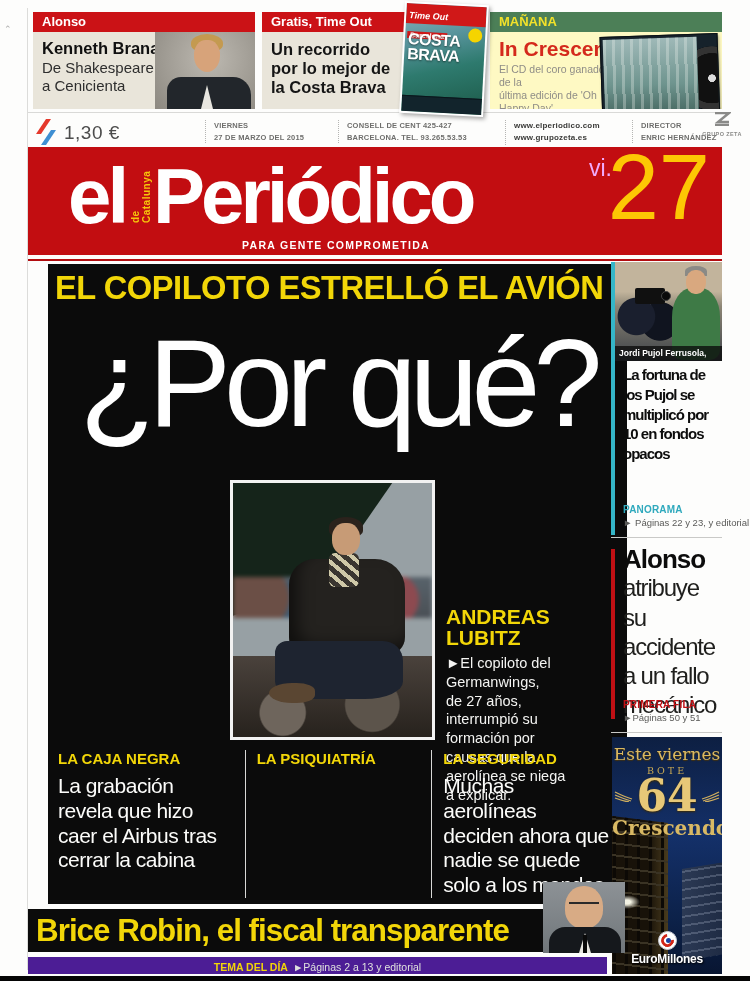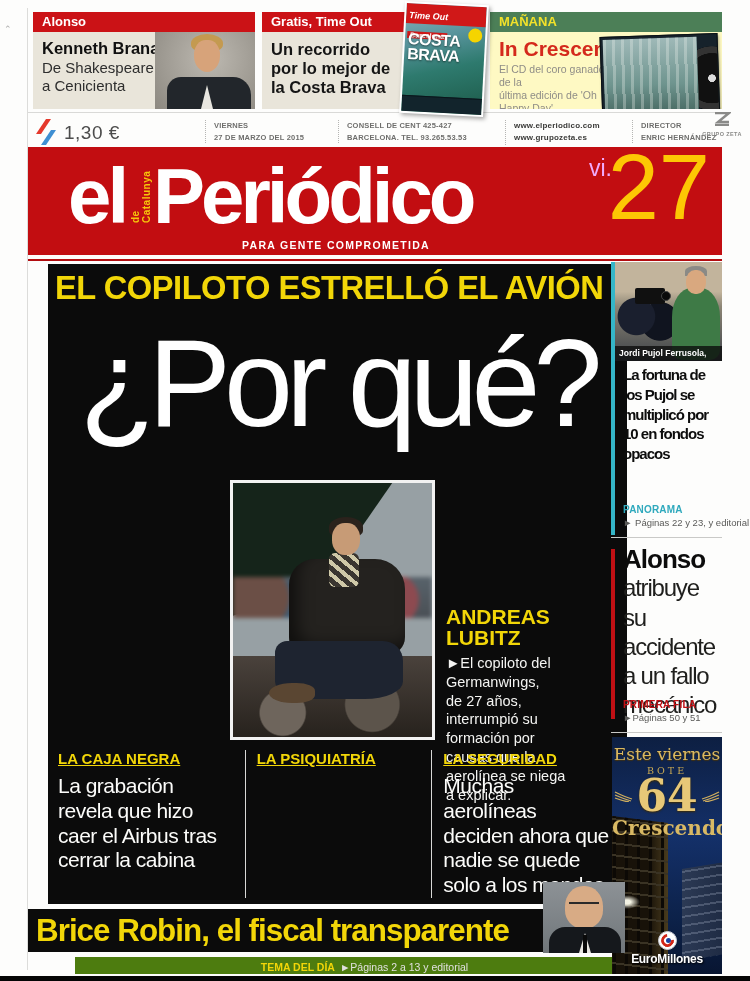--- a/index.html
+++ b/index.html
@@ -131,40 +131,40 @@
     background:#1e2430; border-radius:12px 20px 30% 30%; }
   .lub-shoe { position:absolute; left:36px; top:200px; width:46px; height:20px;
     background:#5a4632; border-radius:50% 40% 40% 50%; }
   .subject { position:absolute; left:398px; top:342px; width:182px; }
   .subject-name { color:#f2d608; font-weight:bold; font-size:21px; line-height:1.02; }
   .subject-text { color:#f4f4f2; font-size:14.5px; line-height:1.3; margin-top:5px; }
 
   .cols { position:absolute; left:10px; top:486px; width:560px; display:flex; }
   .col { width:33.33%; padding-right:8px; }
   .col + .col { border-left:1px solid #d8d8d6; padding-left:11px; }
-  .col-kicker { color:#f2d608; font-weight:bold; font-size:15px; margin-bottom:7px;text-decoration:underline; }
+  .col-kicker { color:#f2d608; font-weight:bold; font-size:15px; margin-bottom:7px; }
   .col-text { color:#fcfcfa; font-size:21px; line-height:1.18; letter-spacing:-0.5px; }
 
   
   .brice-bar { position:absolute; left:28px; top:909px; width:579px; height:43px; background:#0b0b0b; }
   .brice-title { position:absolute; left:8px; top:3px; color:#f2d608; font-weight:bold;
     font-size:32px; letter-spacing:-1px; transform:scaleX(0.98); transform-origin:left; }
   .brice-photo { position:absolute; left:543px; top:882px; width:82px; height:71px; z-index:6;
     background:linear-gradient(180deg,#8d9296 0%, #70767a 100%); overflow:hidden; }
   .brice-head { position:absolute; left:22px; top:4px; width:38px; height:42px;
     background:#d8ab85; border-radius:48% 48% 42% 42%; }
   .brice-glasses { position:absolute; left:26px; top:20px; width:30px; height:7px;
     border-top:2px solid #2a2a2a; }
   .brice-suit { position:absolute; left:6px; bottom:0; width:72px; height:26px;
     background:#15181c; border-radius:16px 16px 0 0; }
   .brice-shirt { position:absolute; left:36px; bottom:0; width:12px; height:20px;
     background:#e9e7e2; clip-path:polygon(50% 0, 0 100%, 100% 100%); }
   .brice-tie { position:absolute; left:40px; bottom:0; width:4px; height:18px; background:#0a0a0a; }
   .tema-strip { position:absolute; left:28px; top:957px; width:579px; height:17px;
-    background:#4d7c0f; text-align:center; line-height:17px;margin-left:47px; }
+    background:#4c1d95; text-align:center; line-height:17px; }
   .tema-kicker { color:#f2d608; font-weight:bold; font-size:10.5px; margin-right:5px; }
   .tema-pages { color:#e0e0de; font-size:10.5px; }
 
   
   .pujol-photo { position:absolute; left:615px; top:262px; width:107px; height:99px;
     background:
       radial-gradient(circle at 20% 55%, #1a1f2e 0 18%, rgba(0,0,0,0) 19%),
       radial-gradient(circle at 42% 60%, #10141f 0 22%, rgba(0,0,0,0) 23%),
       linear-gradient(180deg,#c2b49c 0 30%, #8d8676 45%, #3c4148 100%); overflow:hidden; }
   .pujol-cam { position:absolute; left:20px; top:26px; width:30px; height:16px;

